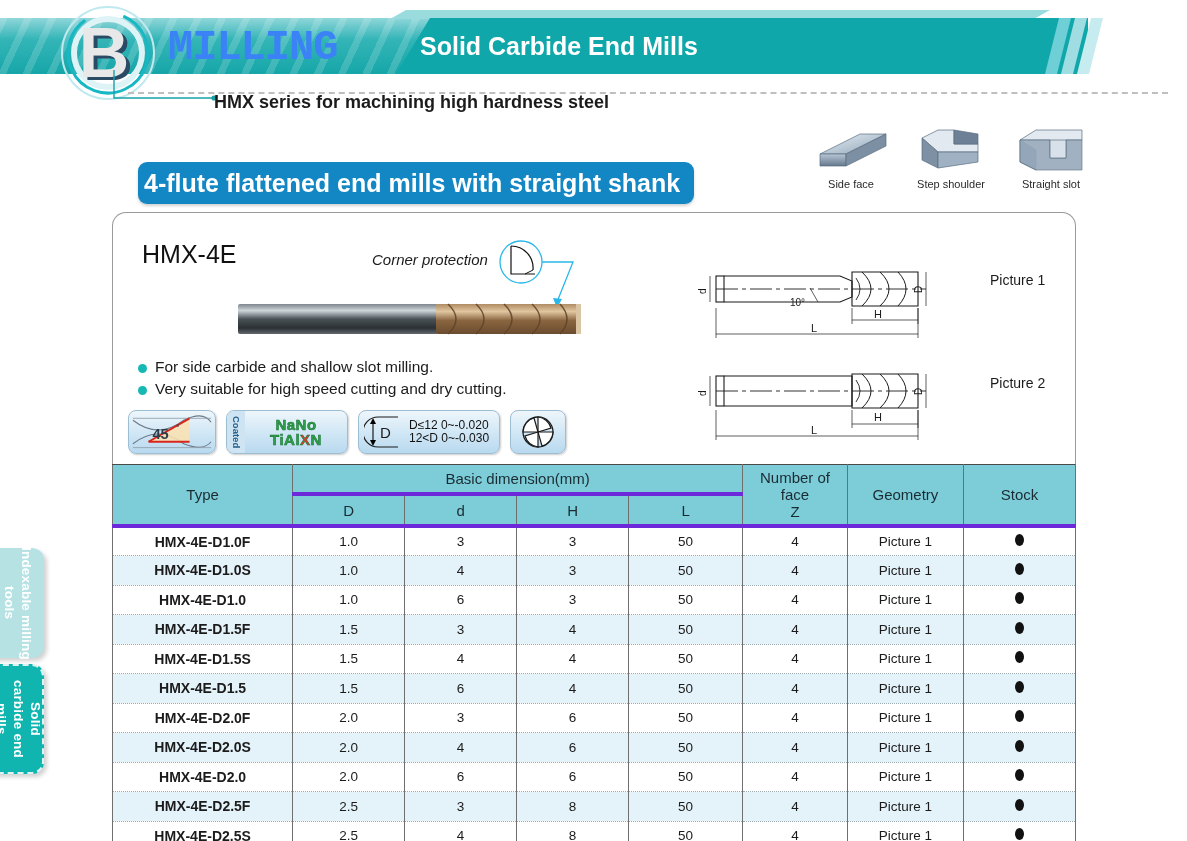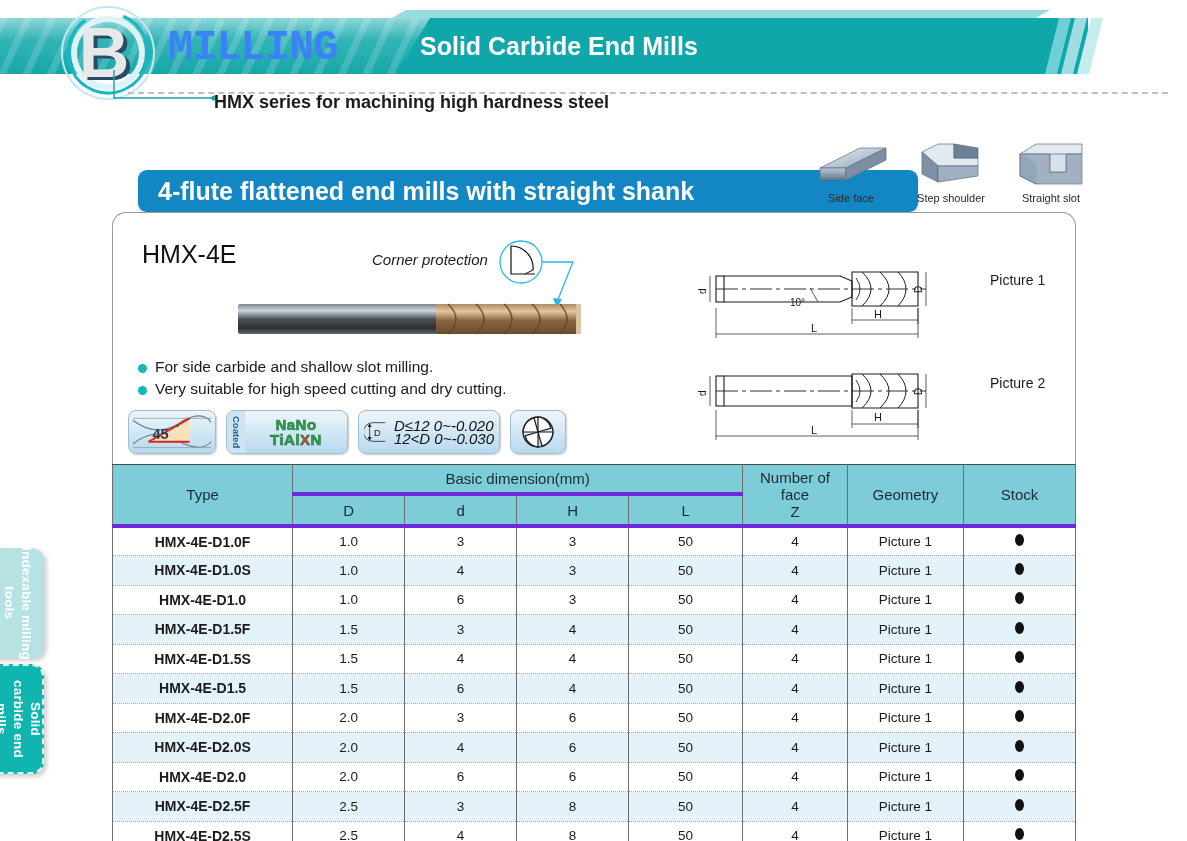--- a/index.html
+++ b/index.html
@@ -72,29 +72,29 @@
     writing-mode:vertical-rl;
     font-size:13.5px; font-weight:bold; color:#ffffff;
     line-height:17px; text-align:center; letter-spacing:.2px;
   }
   .side-tab-1{ top:548px; height:110px; background:#b6e2e4; }
   .side-tab-2{ top:664px; height:110px; background:#11b5b0;
                border:2px dashed rgba(255,255,255,.85); }
 
   
   .title-pill{
-    position:absolute; left:138px; top:170px; width:780px; height:42px;
+    position:absolute; left:138px; top:162px; width:556px; height:42px;
     background:#1386c4; border-radius:9px;
-    display:flex; align-items:center; padding-left:20px;
+    display:flex; align-items:center; padding-left:6px;
     font-size:25px; font-weight:bold; color:#ffffff;
     box-shadow: 0 2px 3px rgba(0,0,0,.18);
   }
 
   
-  .op-icons{ position:absolute; left:812px; top:142px; display:flex; gap:22px;align-items:center; }
+  .op-icons{ position:absolute; left:812px; top:128px; display:flex; gap:22px;align-items:center; }
   .op-item{ width:78px; text-align:center; }
   .op-item .cap{ font-size:11px; color:#2a2a2a; margin-top:2px; display:block; }
 
   
   .card{
     position:absolute; left:112px; top:212px; width:964px; height:252px;
     border:1px solid #9a9a9a; border-bottom:none;
     border-radius:14px 14px 0 0; background:#fff;
   }
   .model-name{
@@ -134,21 +134,21 @@
   .coated-strip span{
     writing-mode:vertical-rl; font-size:9.5px; font-weight:bold; color:#26618f;
   }
   .nano-txt{ flex:1; text-align:center; line-height:15px; padding:2px 0; }
   .nano-txt div{
     font-size:15px; font-weight:bold;
     color:#2f9e4a; -webkit-text-stroke:0.6px #1d7a36;
     letter-spacing:.5px;
   }
   .nano-txt div.l2 .x{ color:#e03b2a; }
-  .tol-txt{ font-size:15px; color:#111; line-height:13px; white-space:nowrap;font-style:italic; }
+  .tol-txt{ font-size:12px; color:#111; line-height:13px; white-space:nowrap; }
 
   
   .pic-label{ position:absolute; font-size:14px; color:#1b1b1b; }
 
   
   table.spec{
     position:absolute; left:112px; top:464px;
     width:964px; border-collapse:collapse;
     font-size:13.5px; color:#1b1b1b;
   }

